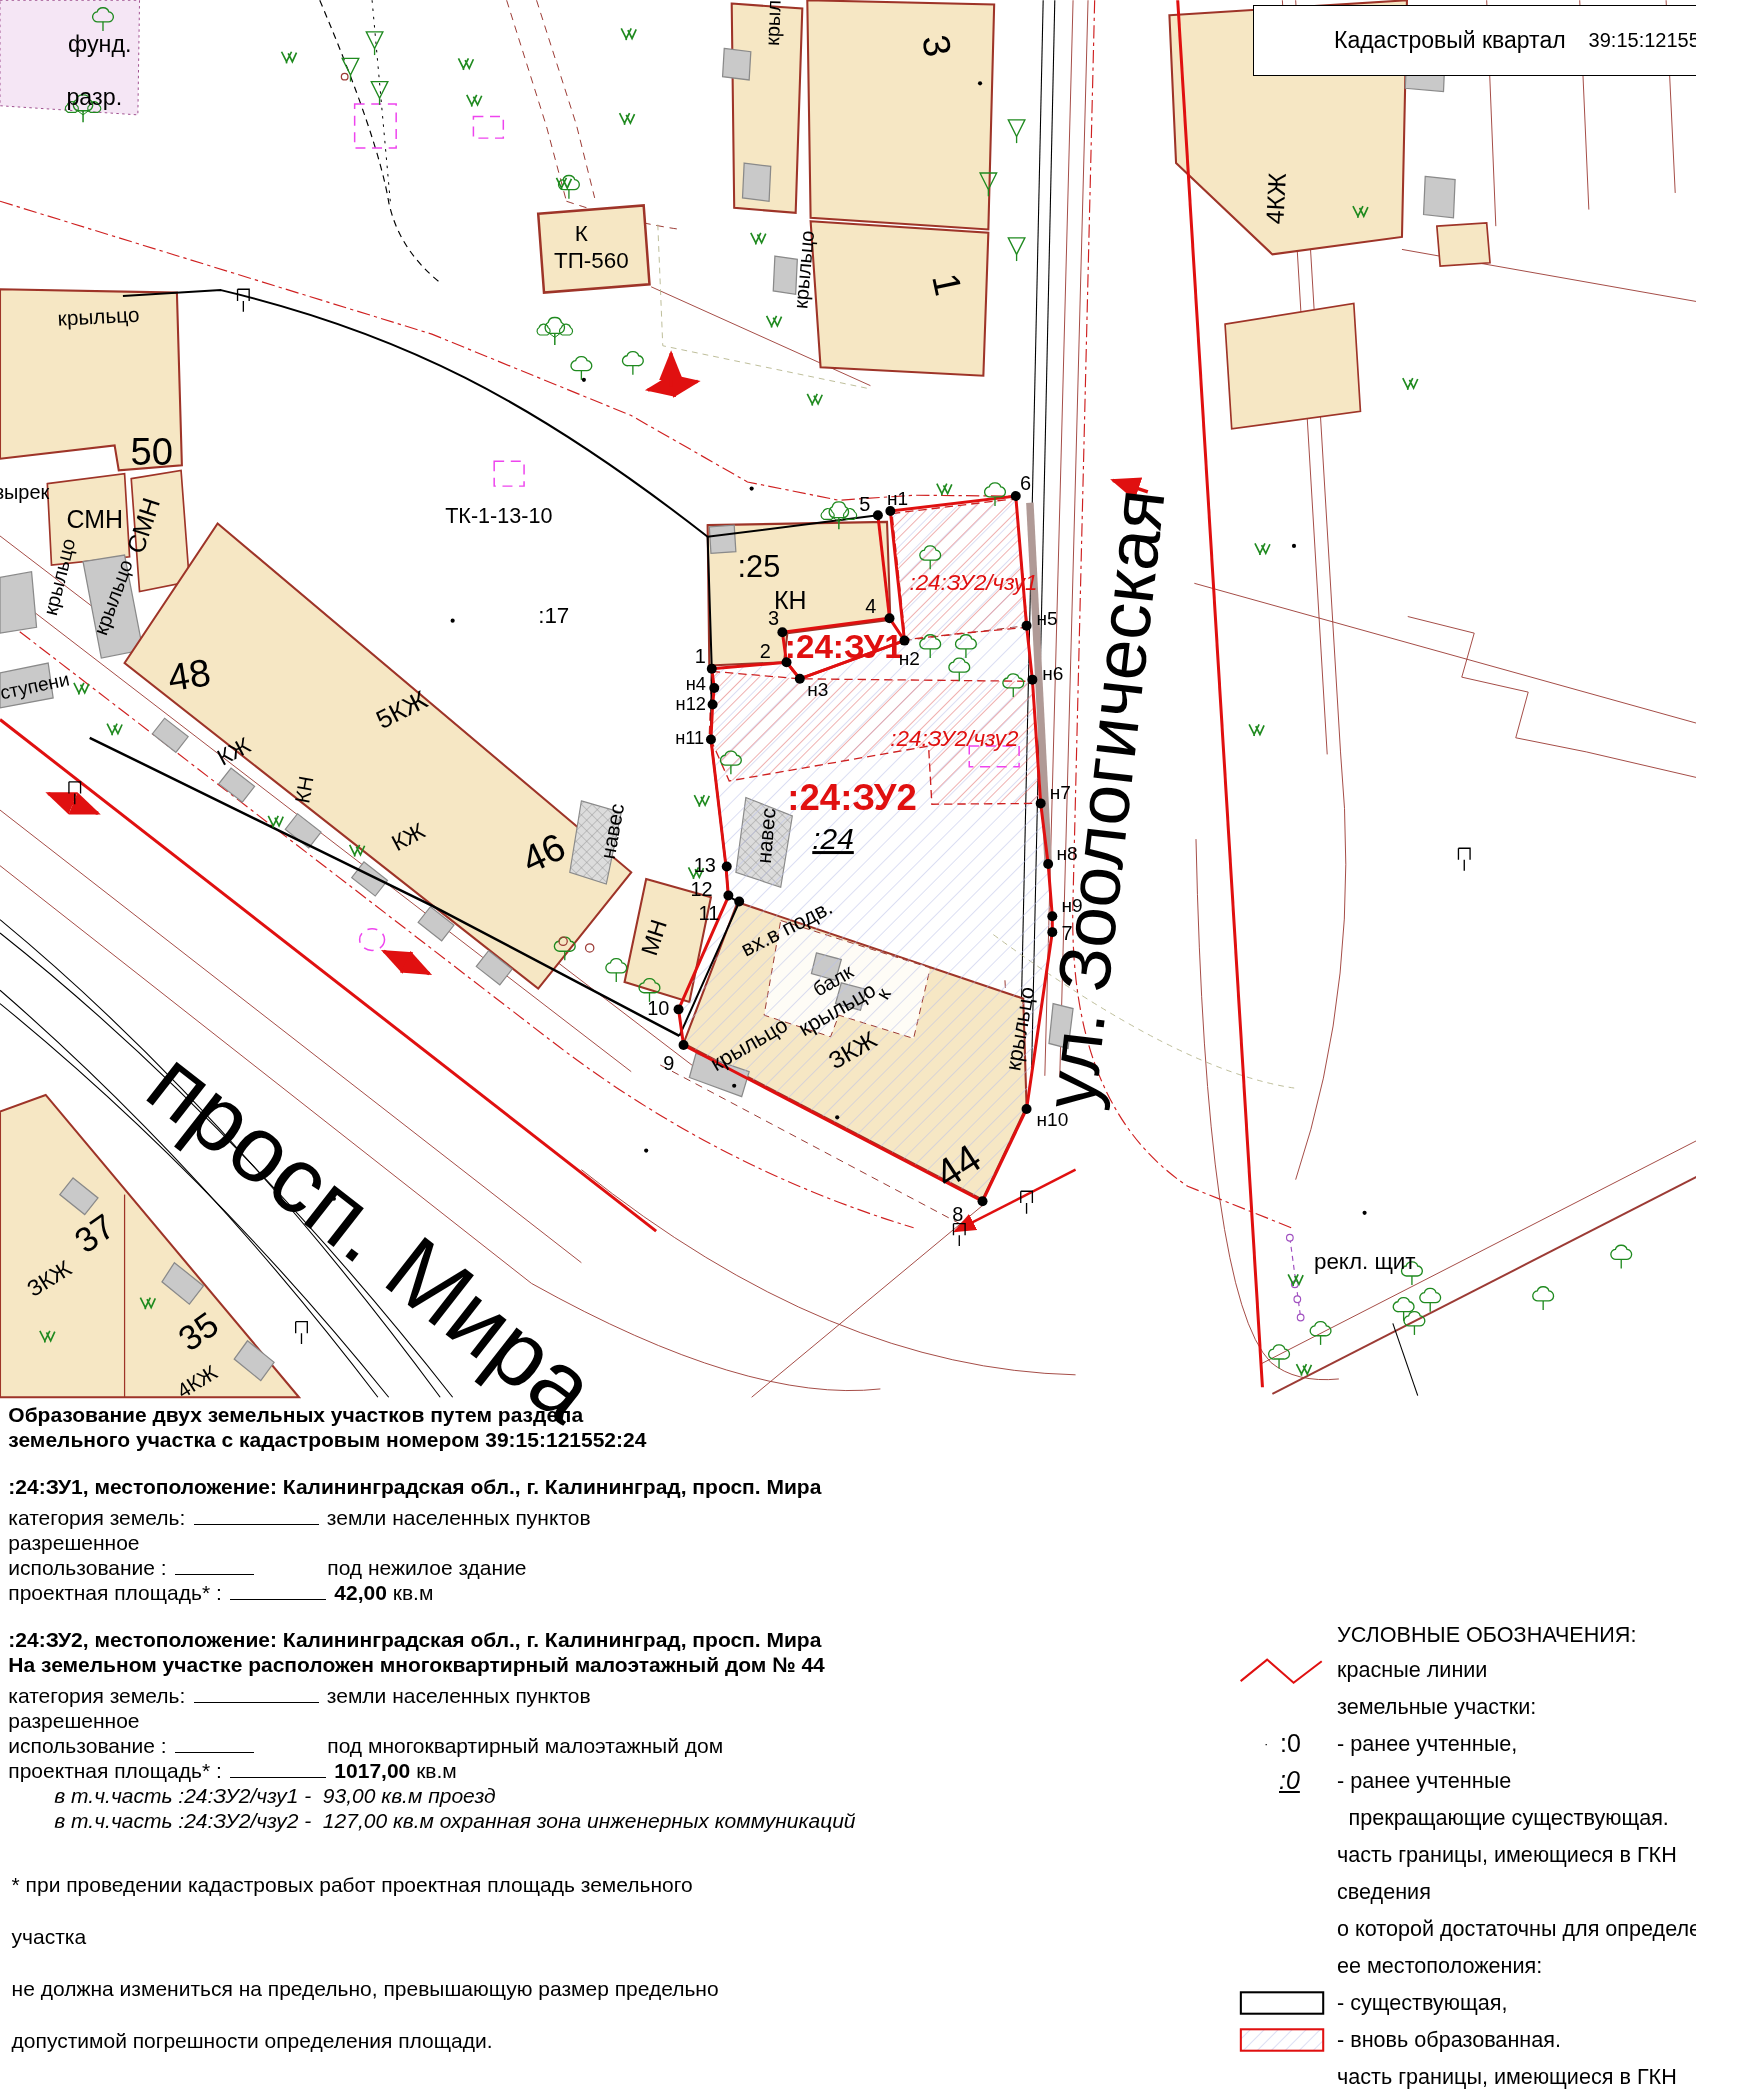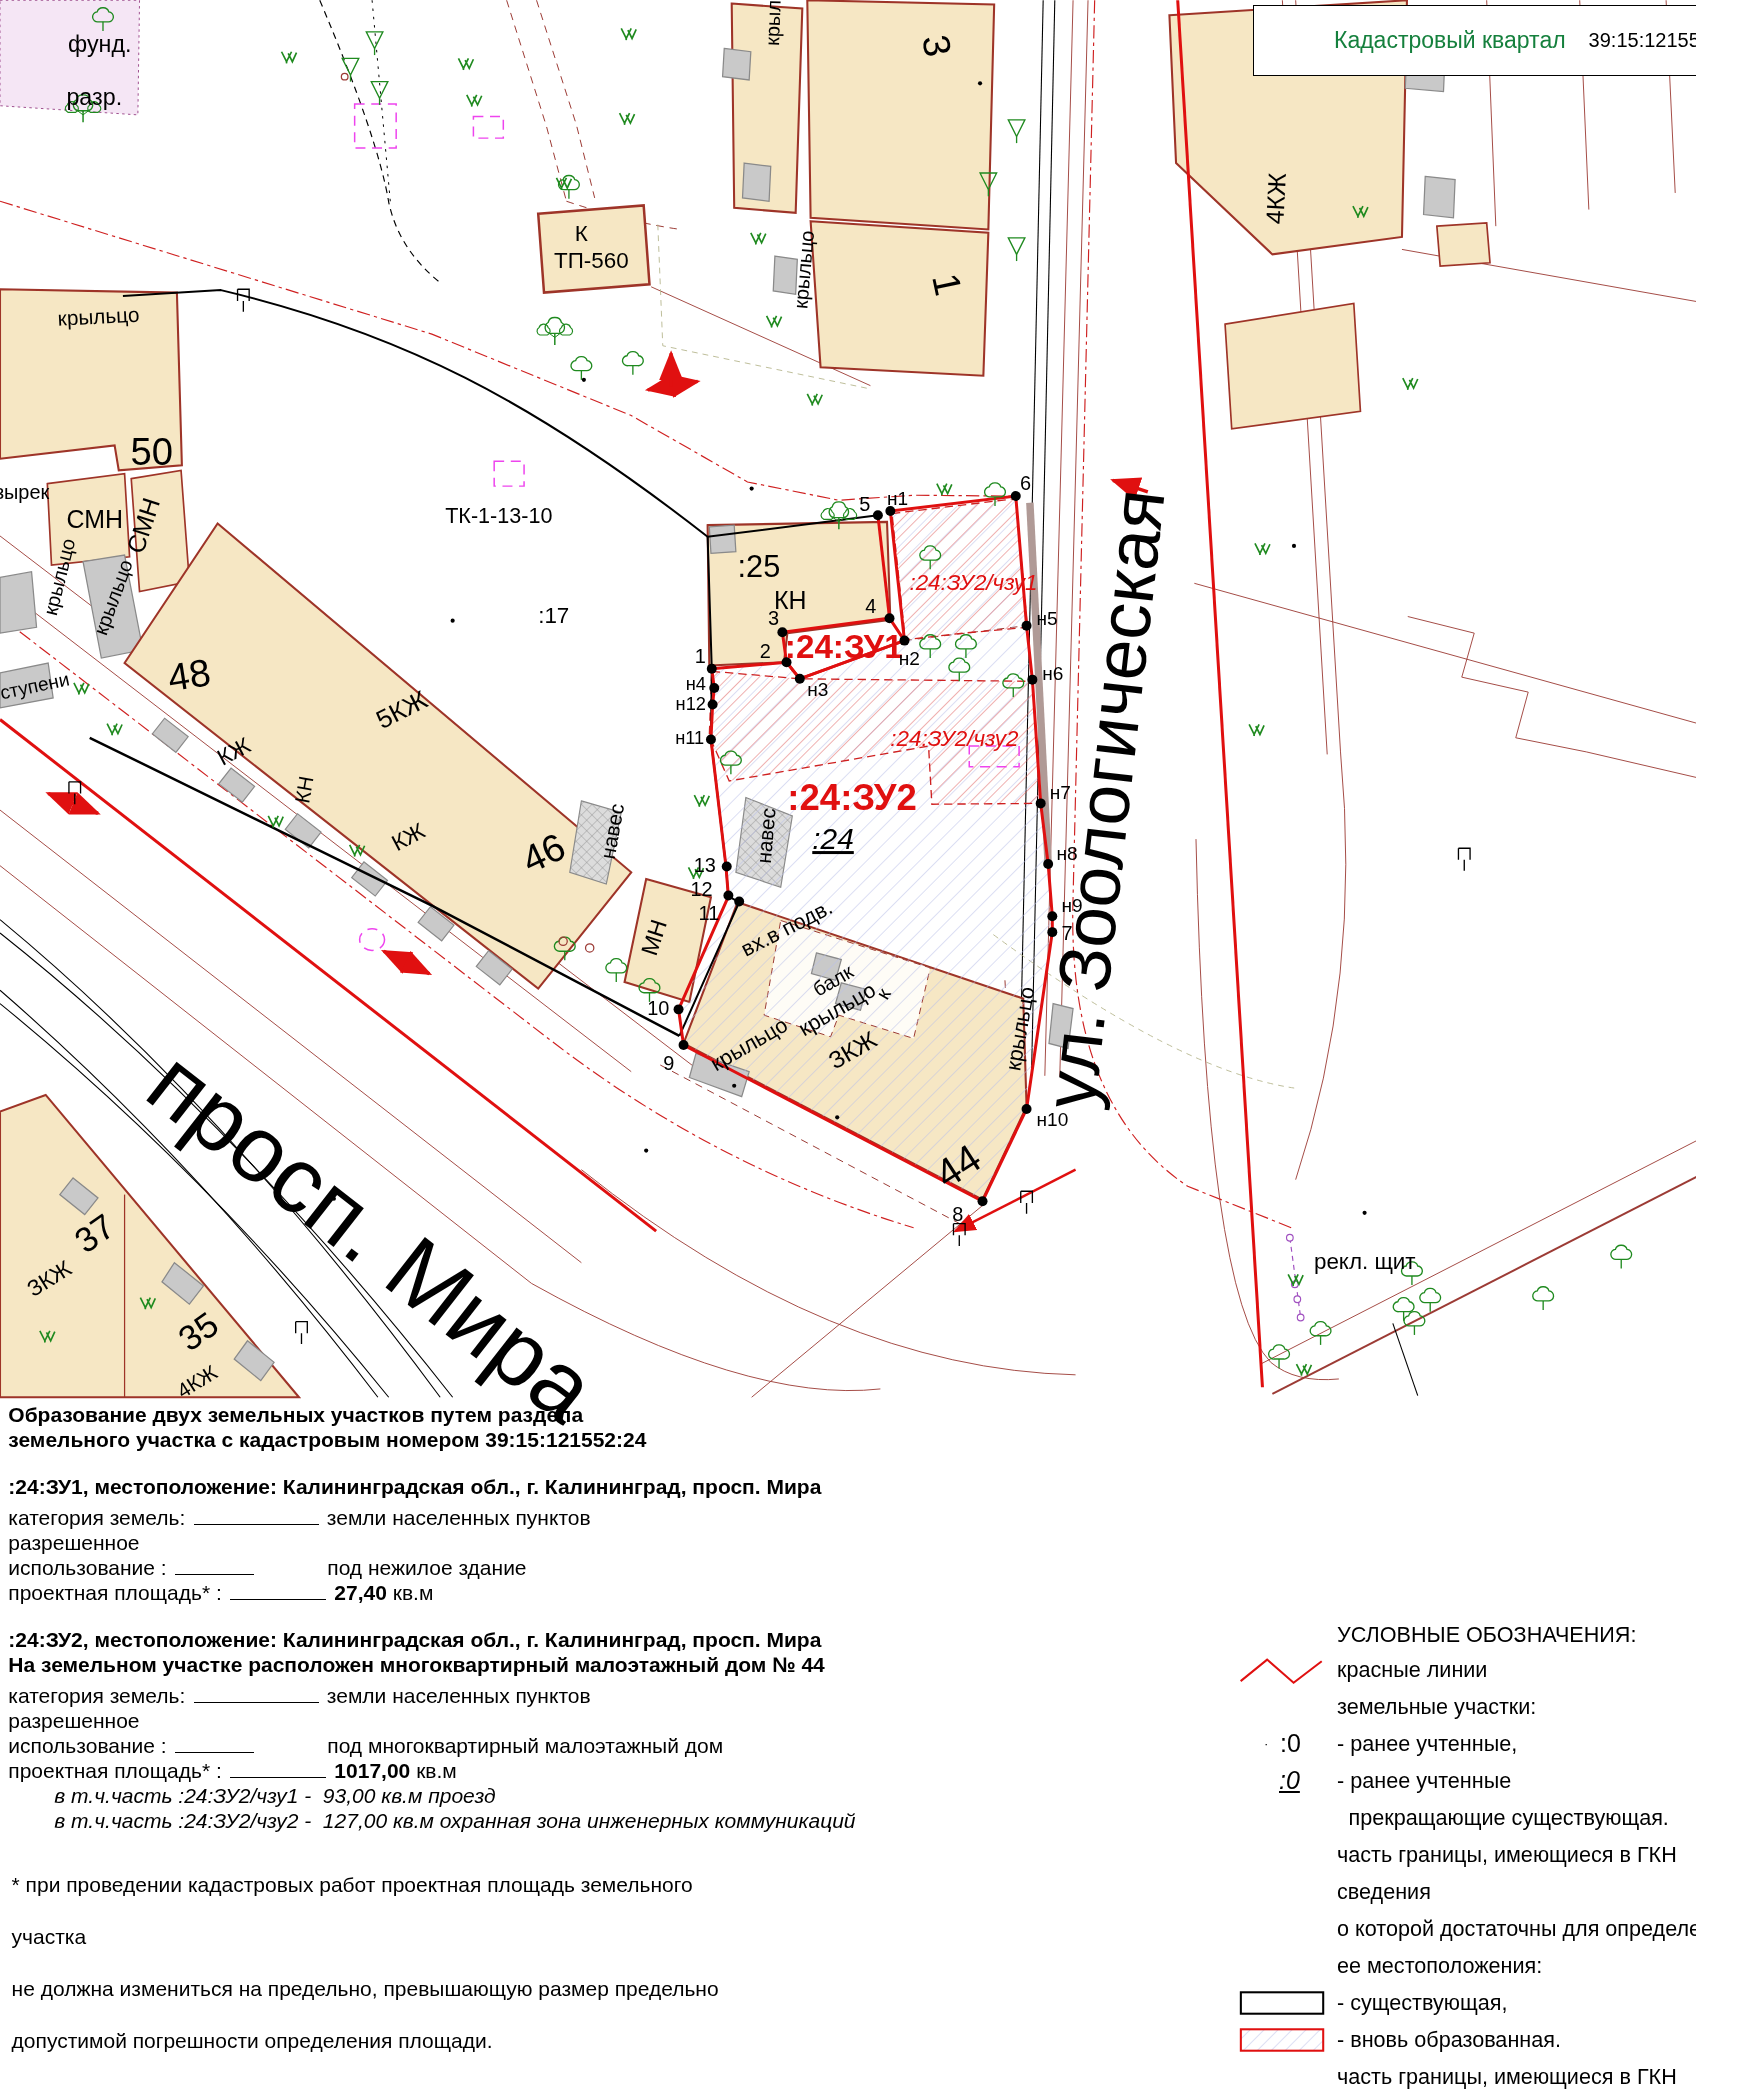--- a/index.html
+++ b/index.html
@@ -1,20 +1,20 @@
 <!DOCTYPE html>
 <html style="font-size:13.3px"><head>
 <meta charset="utf-8">
 <style>
   html,body{margin:0;padding:0;background:#fff;}
   body{font-family:"Liberation Sans",sans-serif;}
   #page{position:relative;width:1696px;height:2091px;background:#fff;overflow:hidden;}
   #mapsvg{position:absolute;left:0;top:0;}
   .hdrbox{position:absolute;left:1253px;top:5px;width:498px;height:71px;background:#fff;border:1.7px solid #000;box-sizing:border-box;display:flex;align-items:center;}
-  .hdrbox span{font-size:23px;color:#15803d;margin-left:80px;}
+  .hdrbox span{font-size:23px;color:#000000;margin-left:80px;}
   .hdrbox b{font-weight:normal;margin-left:23px;font-size:20px;}
   .txtblock{position:absolute;left:8.3px;top:1402px;width:797px;color:#000;font-size:21px;line-height:25px;}
   .txtblock .b{font-weight:bold;}
   .row{white-space:nowrap;margin:0;} .gap26{height:21.6px;} .gap8{height:6.6px;}
   .blank{display:inline-block;border-bottom:1.7px solid #000;height:15px;vertical-align:baseline;}
   .w150{width:125px;margin:0 8.3px;} .w95{width:79px;margin:0 8.3px;} .w115{width:96px;margin:0 8.3px;}
   .ital{font-style:italic;}
   .indent{padding-left:46px;}
   .areaval{font-weight:bold;}
   .legend{position:absolute;left:1239px;top:1622px;width:498px;font-size:21.6px;color:#000;}
@@ -446,21 +446,21 @@
   <div class="row b">:24:ЗУ1, местоположение: Калининградская обл., г. Калининград, просп. Мира</div>
   <div class="gap8"></div>
   <div class="row">
     <span>категория земель:</span><span class="blank w150"></span><span>земли населенных пунктов</span>
   </div>
   <div class="row">разрешенное</div>
   <div class="row">
     <span>использование :</span><span class="blank w95"></span><span style="margin-left:65px">под нежилое здание</span>
   </div>
   <div class="row">
-    <span>проектная площадь* :</span><span class="blank w115"></span><span class="areaval">27,40</span>&nbsp;<span>кв.м</span>
+    <span>проектная площадь* :</span><span class="blank w115"></span><span class="areaval">42,00</span>&nbsp;<span>кв.м</span>
   </div>
   <div class="gap26"></div>
   <div class="row b">:24:ЗУ2, местоположение: Калининградская обл., г. Калининград, просп. Мира</div>
   <div class="row b">На земельном участке расположен многоквартирный малоэтажный дом № 44</div>
   <div class="gap8"></div>
   <div class="row">
     <span>категория земель:</span><span class="blank w150"></span><span>земли населенных пунктов</span>
   </div>
   <div class="row">разрешенное</div>
   <div class="row">

